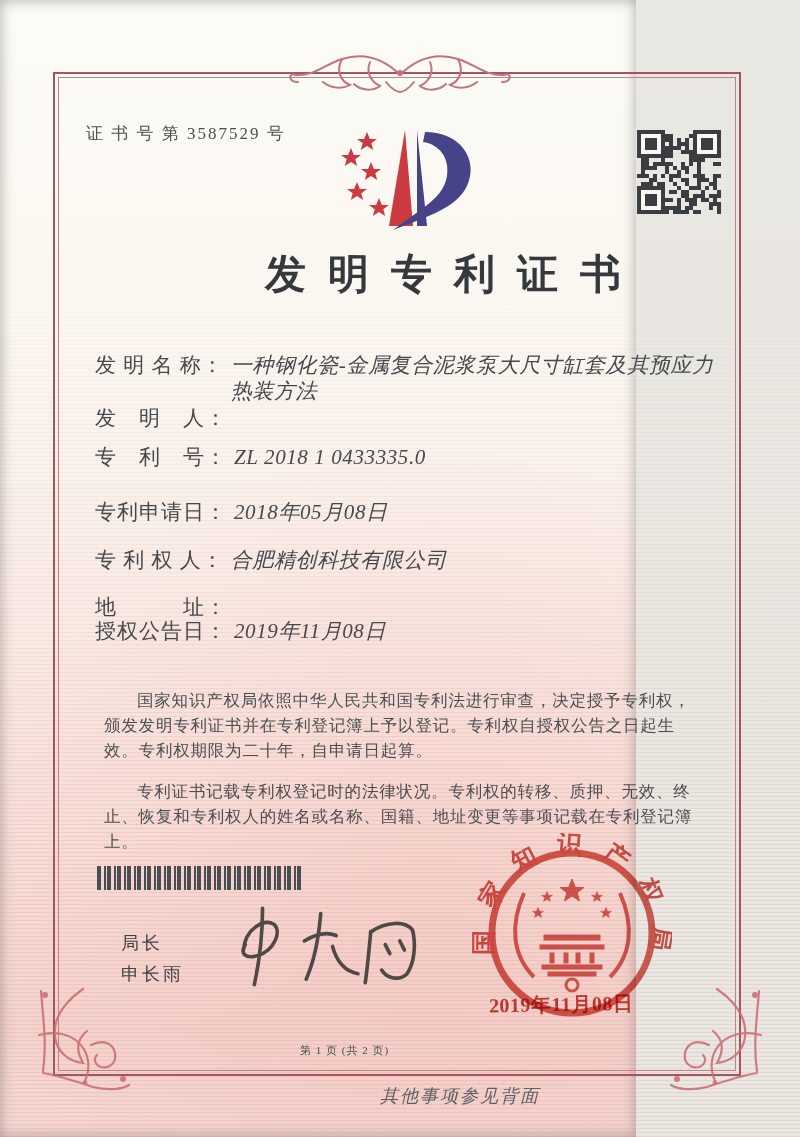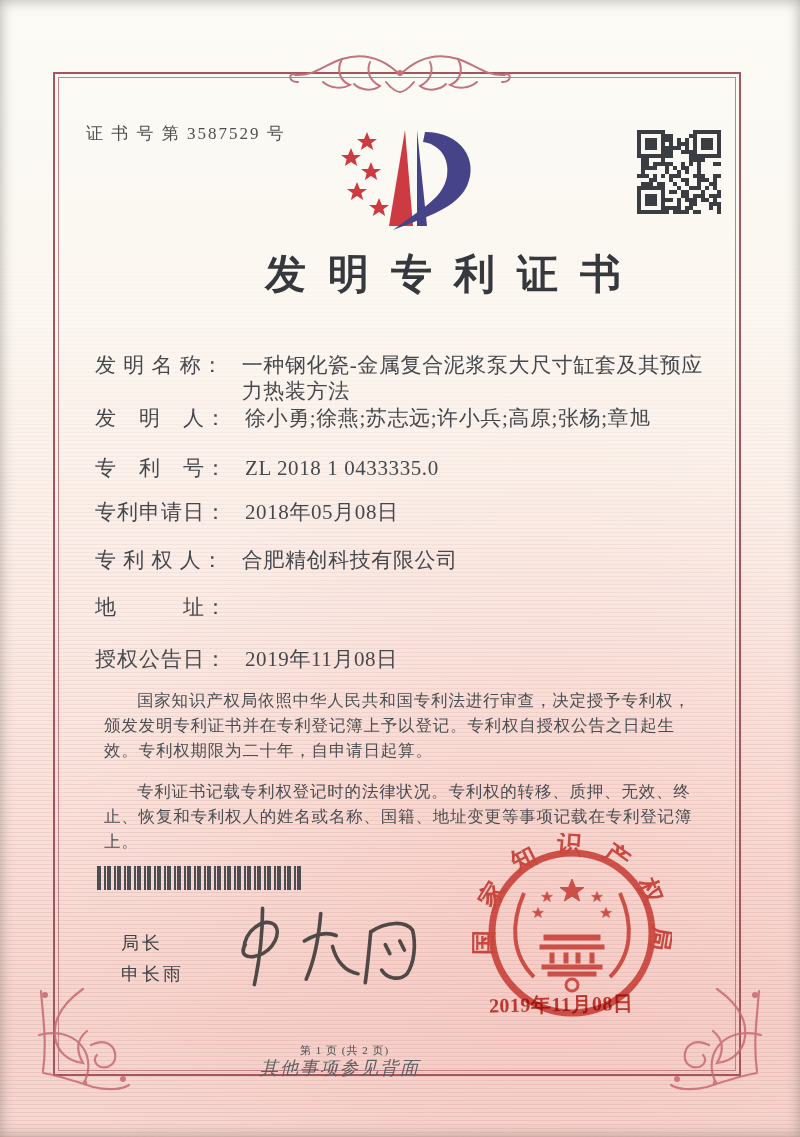--- a/index.html
+++ b/index.html
@@ -3,21 +3,21 @@
 <meta charset="utf-8">
 <style>
   html,body{margin:0;padding:0;}
   body{
     width:800px;height:1137px;
     background:#e9e7e1;
     font-family:"Liberation Serif","DejaVu Serif",serif;
     position:relative;overflow:hidden;
   }
   .photo{
-    position:absolute;left:0;top:0;width:800px;height:1137px;
+    position:absolute;left:0;top:0;width:636px;height:1137px;
     background:
       radial-gradient(circle at 68% 80%, rgba(242,178,172,0.30), rgba(242,178,172,0) 46%),
       linear-gradient(180deg,#fcfbf6 0%,#fbf7f1 28%,#f9ece6 52%,#f7e1da 72%,#f4d4ce 90%,#f5d8d2 100%);
     box-shadow: inset 0 0 14px rgba(110,108,98,0.55);
   }
   .guilloche{
     position:absolute;left:0;top:0;width:800px;height:1137px;
     background:repeating-linear-gradient(180deg, rgba(205,118,115,0.16) 0 1px, rgba(205,118,115,0) 1px 4px);
     -webkit-mask-image:linear-gradient(180deg, transparent 0 18%, rgba(0,0,0,.5) 45%, #000 75%);
     mask-image:linear-gradient(180deg, transparent 0 18%, rgba(0,0,0,.5) 45%, #000 75%);
@@ -39,21 +39,21 @@
   .qr{position:absolute;left:637px;top:130px;width:84px;height:84px;}
   .title{
     position:absolute;left:0;top:247px;width:800px;text-align:center;
     font-size:41px;font-weight:bold;color:#35383d;letter-spacing:22px;text-indent:22px;margin-left:43px;
   }
   .row{
     position:absolute;left:95px;width:624px;display:flex;
     font-size:21px;color:#45484d;line-height:26px;
   }
   .flabel{flex:0 0 auto;letter-spacing:1px;white-space:pre;}
-  .fvalue{margin-left:18px;letter-spacing:0.6px;flex:1 1 auto;}
+  .fvalue{margin-left:7px;letter-spacing:0.6px;flex:1 1 auto;font-style:italic;}
   .pair2{margin-left:40px;display:flex;}
   .paras{
     position:absolute;left:88px;top:672px;width:628px;
     font-size:16.5px;line-height:25px;color:#4b4e52;letter-spacing:0.8px;
   }
   .paras p{margin:16px;text-indent:2em;}
   .barcode{position:absolute;left:97px;top:866px;width:206px;height:24px;}
   .director{
     position:absolute;left:101px;top:928px;
     font-family:"Liberation Sans","DejaVu Sans",sans-serif;
@@ -64,21 +64,21 @@
   .sealdate{
     position:absolute;left:489px;top:991px;width:160px;
     font-size:20px;font-weight:bold;color:#c7453e;letter-spacing:0.5px;
     transform:rotate(-1deg);mix-blend-mode:multiply;
   }
   .pageno{
     position:absolute;left:300px;top:1043px;width:200px;text-align:left;
     font-size:11px;color:#4b4e52;letter-spacing:1px;
   }
   .backnote{
-    position:absolute;left:260px;top:1056px;width:280px;text-align:left;
+    position:absolute;left:260px;top:1084px;width:280px;text-align:right;
     font-size:18px;color:#5c5f63;letter-spacing:2px;font-style:italic;
   }
   .ornament-top{position:absolute;left:282px;top:48px;width:236px;height:54px;}
   .lace-bl{position:absolute;left:33px;top:983px;width:100px;height:110px;}
   .lace-br{position:absolute;left:667px;top:983px;width:100px;height:110px;transform:scaleX(-1);}
   svg{display:block;}
 </style>
 </head>
 <body>
 
@@ -313,38 +313,37 @@
   </div>
 
   <div class="title">发明专利证书</div>
 
   <div class="row" style="top:352px">
     <span class="flabel">发 明 名 称：</span>
     <span class="fvalue">一种钢化瓷-金属复合泥浆泵大尺寸缸套及其预应力热装方法</span>
   </div>
   <div class="row" style="top:405px">
     <span class="flabel">发　明　人：</span>
-    <span class="fvalue">徐小勇;徐燕;苏志远;许小兵;高原;张杨;章旭</span>
-  </div>
-  <div class="row" style="top:455px">
+  </div>
+  <div class="row" style="top:444px">
     <span class="flabel">专　利　号：</span>
     <span class="fvalue">ZL 2018 1 0433335.0</span>
   </div>
   <div class="row" style="top:499px">
     <span class="flabel">专利申请日：</span>
     <span class="fvalue">2018年05月08日</span>
   </div>
   <div class="row" style="top:547px">
     <span class="flabel">专 利 权 人：</span>
     <span class="fvalue">合肥精创科技有限公司</span>
   </div>
   <div class="row" style="top:594px">
     <span class="flabel">地　　　址：</span>
   </div>
-  <div class="row" style="top:646px">
+  <div class="row" style="top:618px">
     <span class="flabel">授权公告日：</span>
     <span class="fvalue" style="flex:0 0 auto">2019年11月08日</span>
   </div>
 
   <div class="paras">
     <p>国家知识产权局依照中华人民共和国专利法进行审查，决定授予专利权，颁发发明专利证书并在专利登记簿上予以登记。专利权自授权公告之日起生效。专利权期限为二十年，自申请日起算。</p>
     <p>专利证书记载专利权登记时的法律状况。专利权的转移、质押、无效、终止、恢复和专利权人的姓名或名称、国籍、地址变更等事项记载在专利登记簿上。</p>
   </div>
 
   <div class="barcode">

